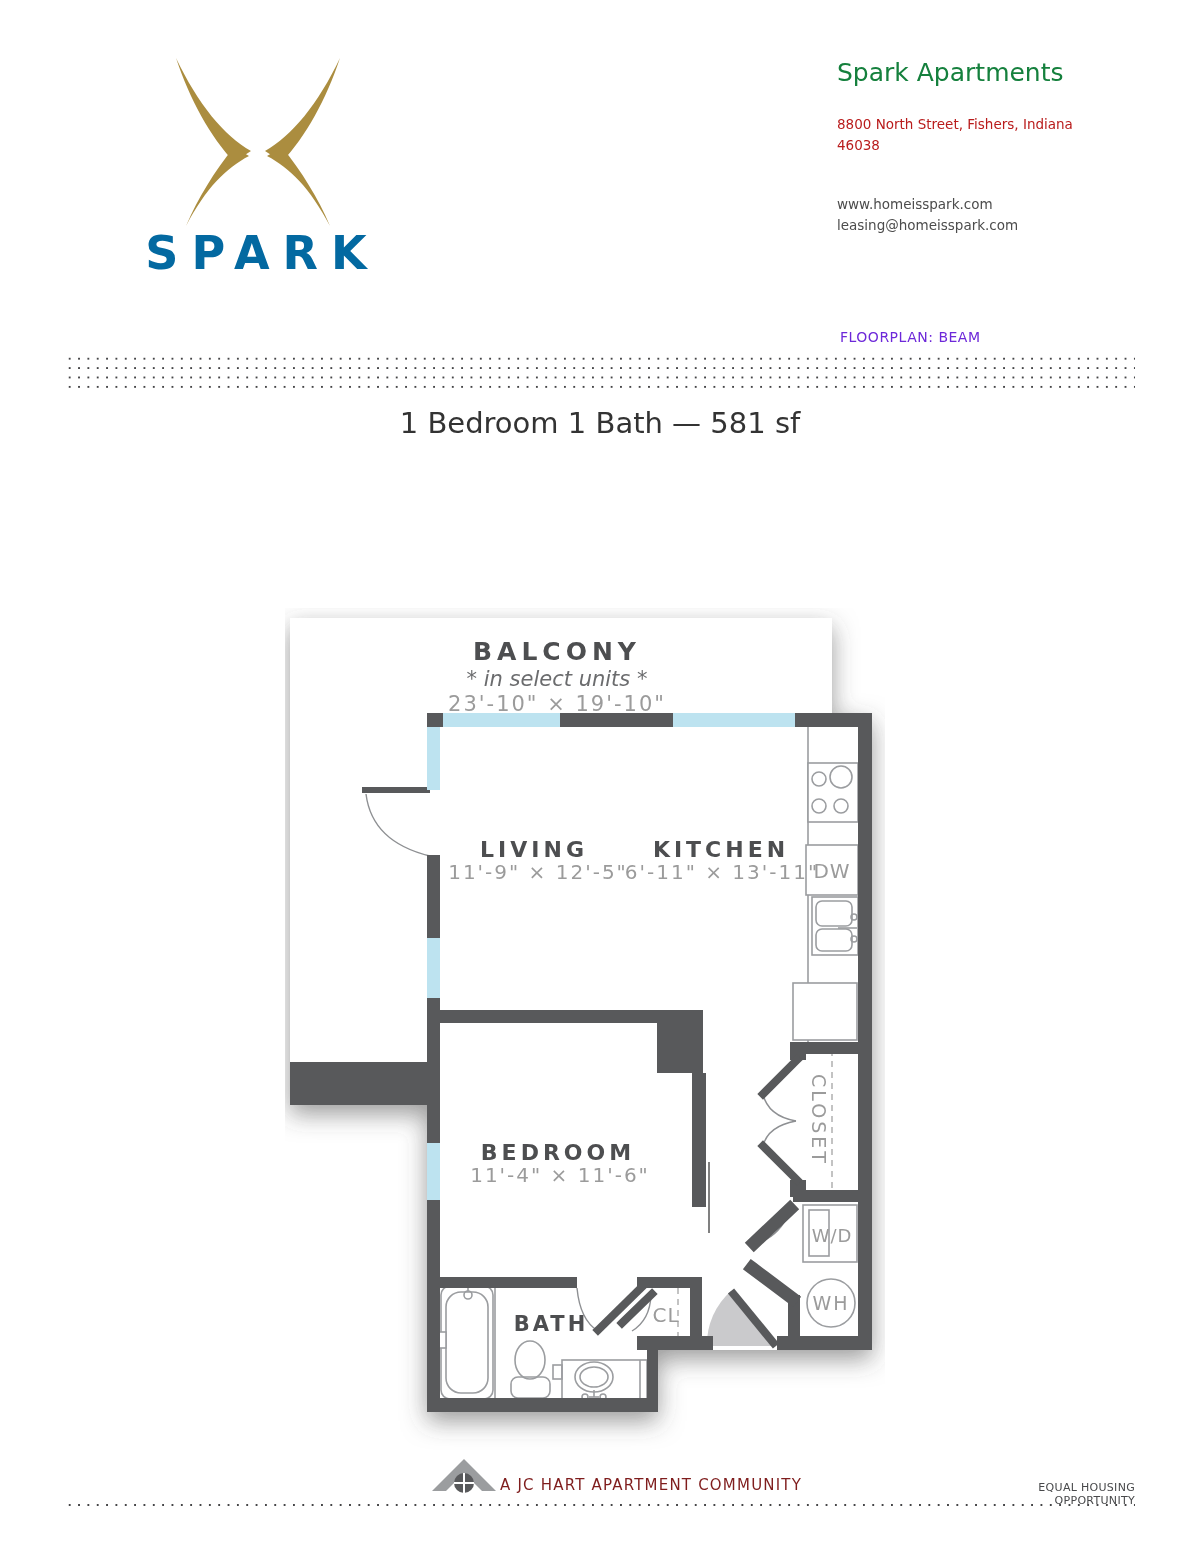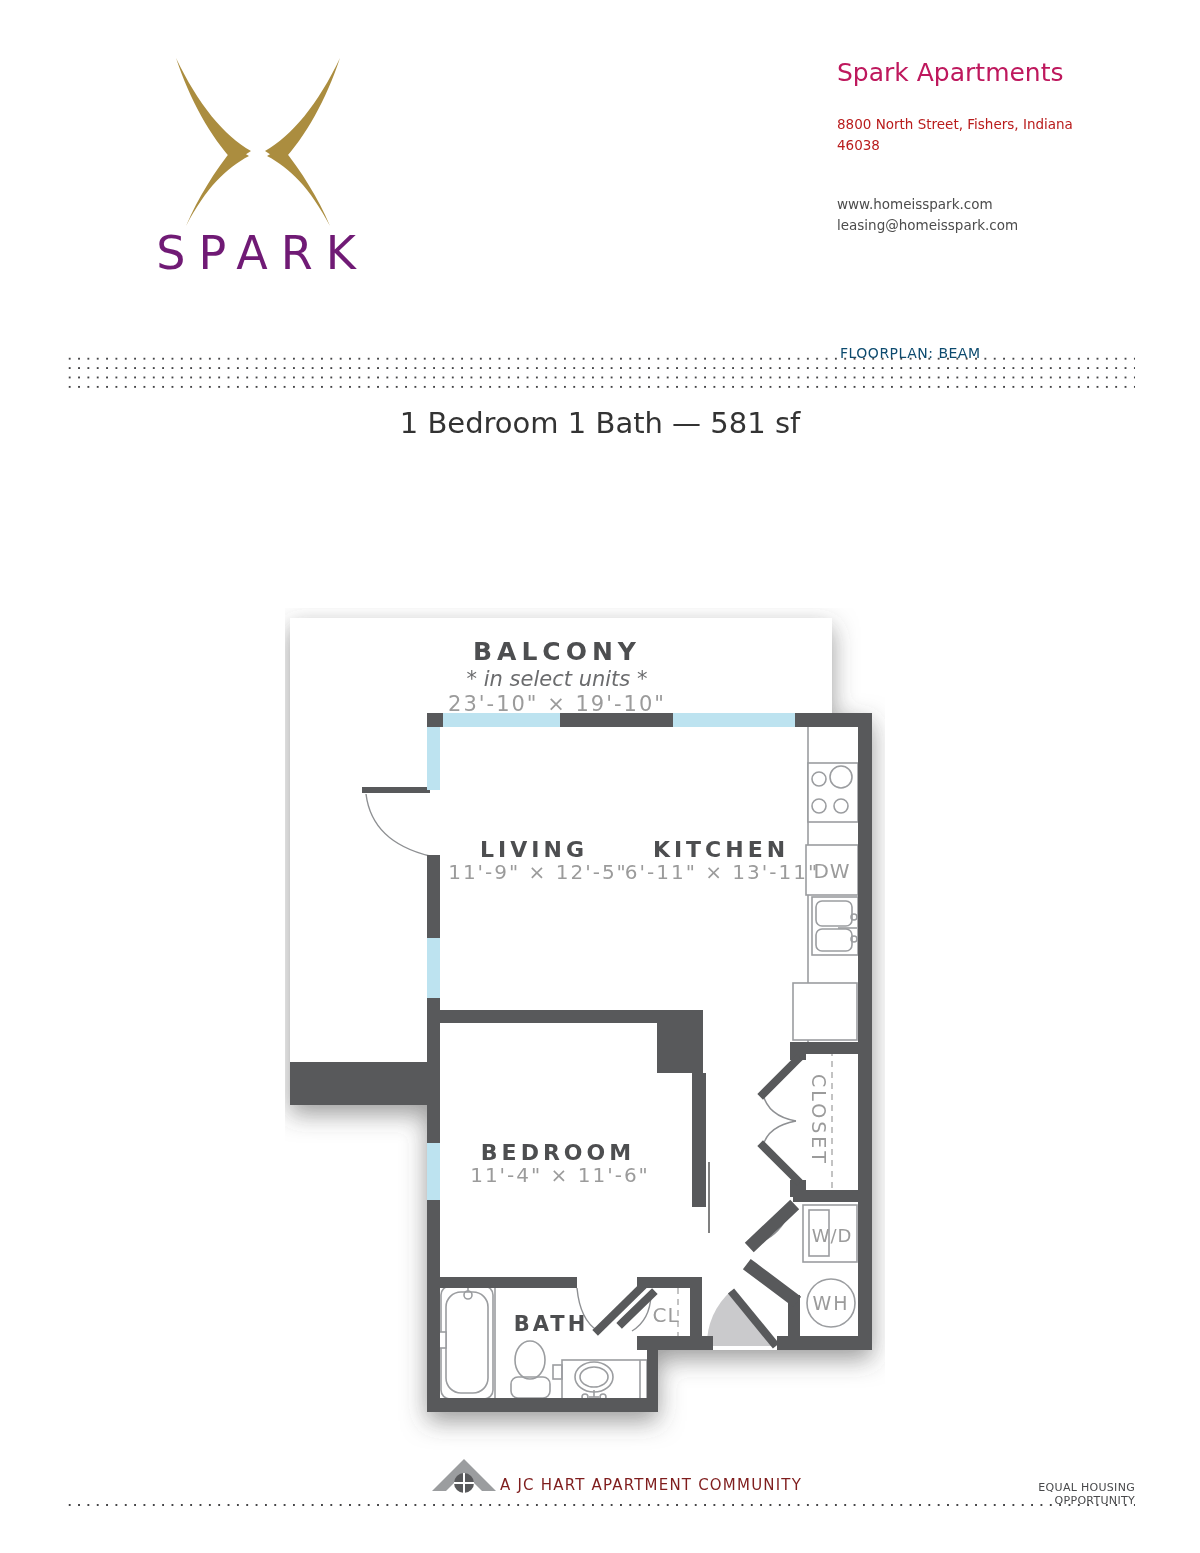--- a/index.html
+++ b/index.html
@@ -4,27 +4,27 @@
 <style>
   html,body{margin:0;padding:0;}
   body{
     width:1200px;height:1553px;position:relative;background:#ffffff;
     font-family:"Liberation Sans",sans-serif;overflow:hidden;
   }
   .abs{position:absolute;}
   
   .logo-word{
     left:120px;top:226px;width:285px;text-align:center;
-    font-family:"DejaVu Sans",sans-serif;font-size:46px;font-weight:400;
-    letter-spacing:13px;color:#701a75;
-  }
-  .contact-name{left:837px;top:58px;font-size:25px;color:#be185d;font-family:"DejaVu Sans",sans-serif;}
+    font-family:"DejaVu Sans",sans-serif;font-size:46px;font-weight:700;
+    letter-spacing:13px;color:#0369a1;
+  }
+  .contact-name{left:837px;top:58px;font-size:25px;color:#15803d;font-family:"DejaVu Sans",sans-serif;}
   .contact-addr{left:837px;top:114px;font-size:13.5px;line-height:21px;color:#b91c1c;font-family:"DejaVu Sans",sans-serif;}
   .contact-web{left:837px;top:168px;font-size:13.5px;line-height:21px;color:#4c4c4c;font-family:"DejaVu Sans",sans-serif;margin-top:26px;}
-  .fp-tag{left:840px;top:329px;font-size:14px;color:#0c4a6e;letter-spacing:0.5px;font-family:"DejaVu Sans",sans-serif;margin-top:16px;}
+  .fp-tag{left:840px;top:329px;font-size:14px;color:#6d28d9;letter-spacing:0.5px;font-family:"DejaVu Sans",sans-serif;}
   .dots-band{
     left:65px;top:354px;width:1070px;height:37px;
     background-image:radial-gradient(circle,#454547 1.2px,transparent 1.4px);
     background-size:9.35px 9.4px;
   }
   .dots-line{
     left:65px;top:1500px;width:1070px;height:10px;
     background-image:radial-gradient(circle,#454547 1.2px,transparent 1.4px);
     background-size:9.35px 10px;
   }

